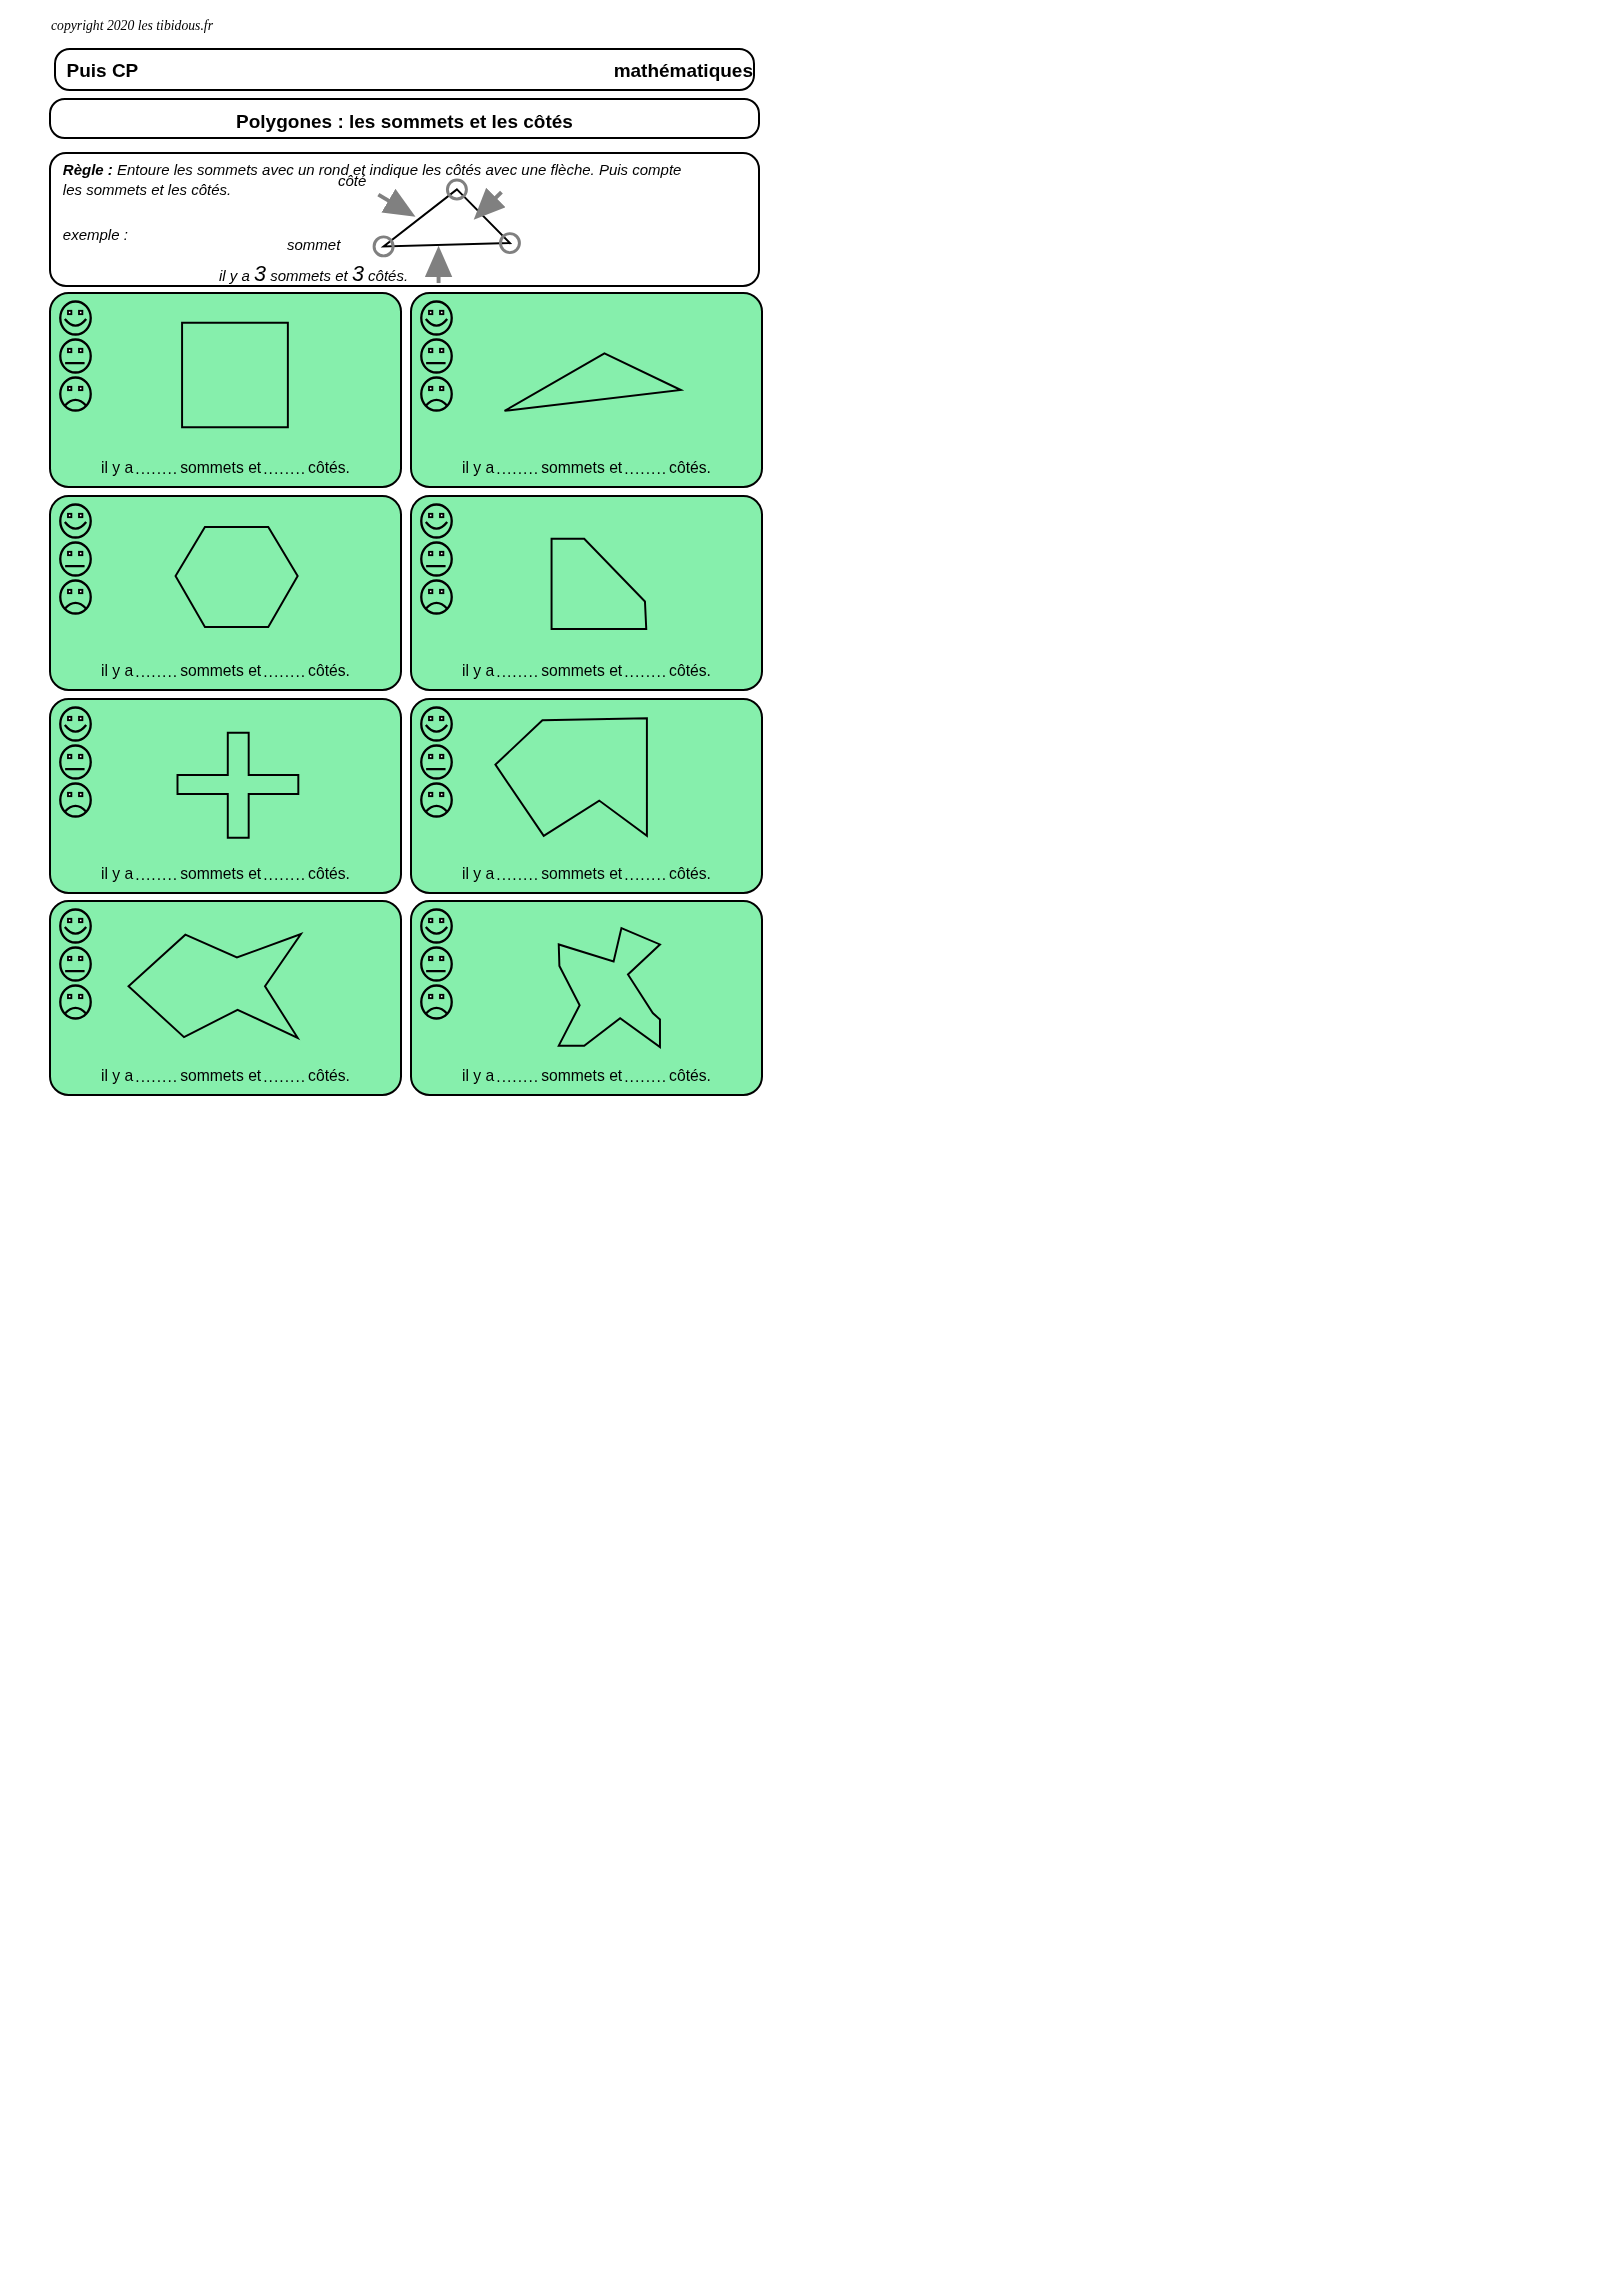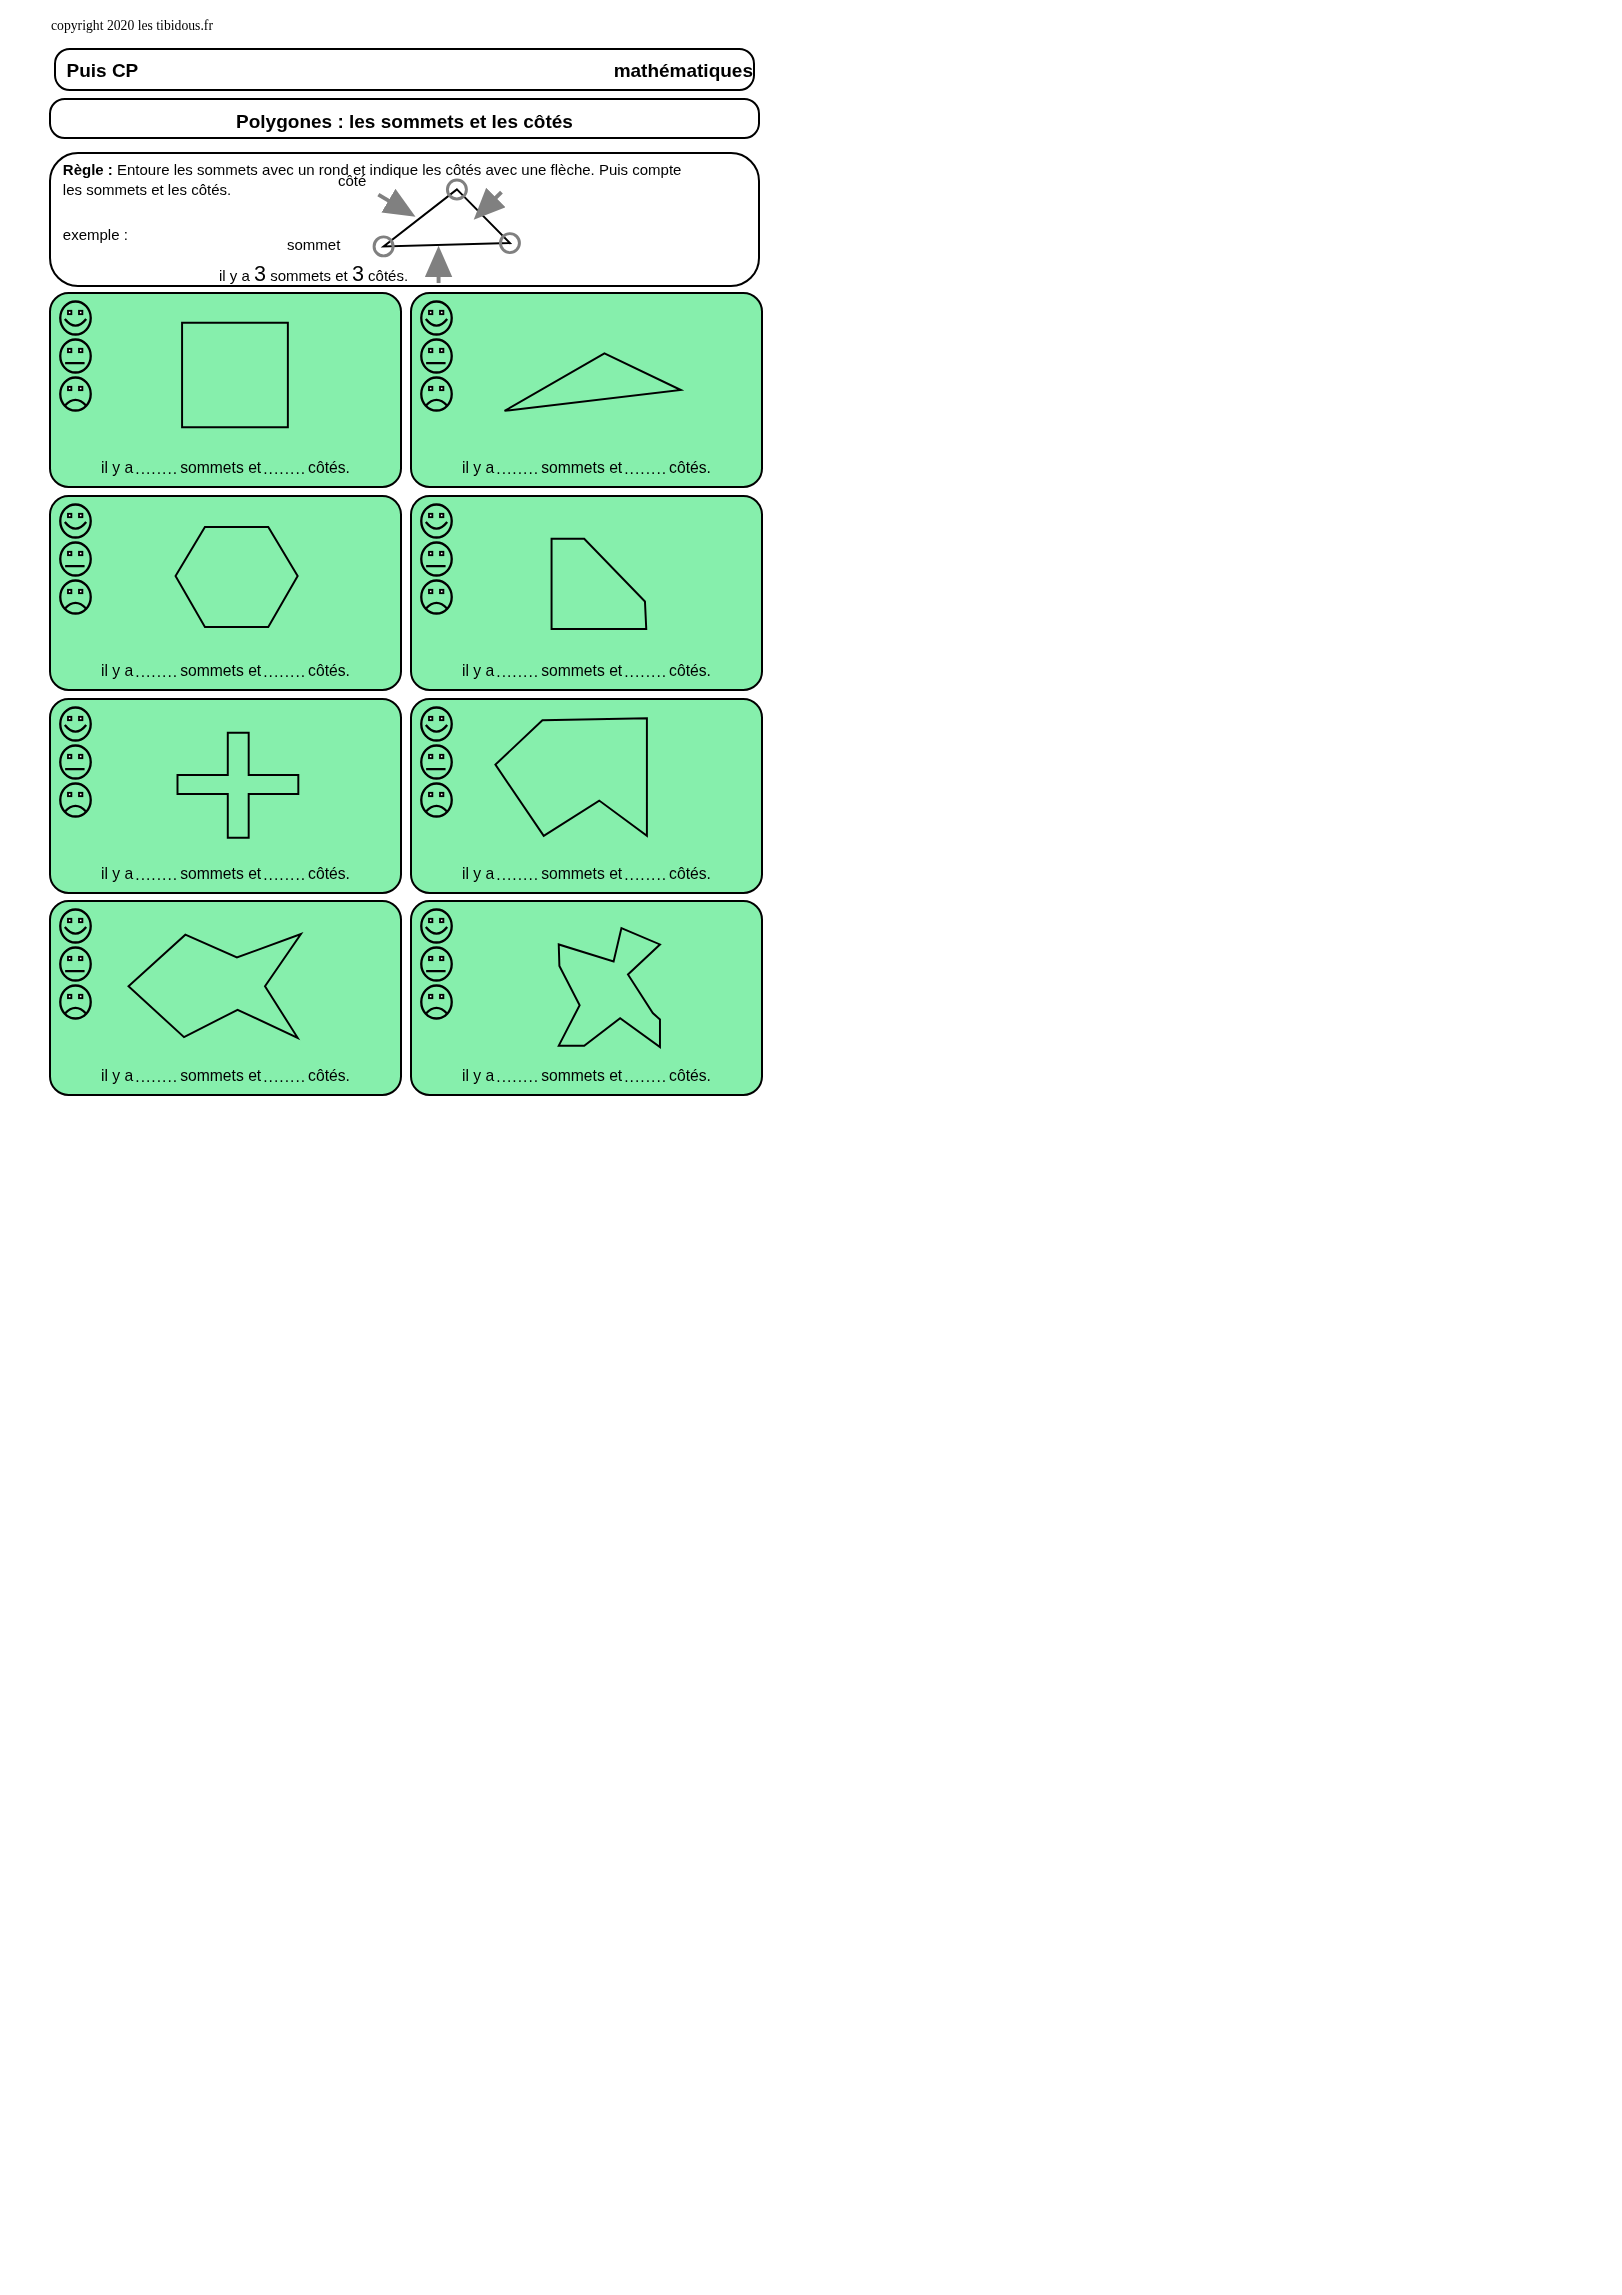--- a/index.html
+++ b/index.html
@@ -11,41 +11,42 @@
     background: #fff;
     font-family: "Liberation Sans", sans-serif;
     color: #000;
     overflow: hidden;
   }
   .copyright {
     position: absolute;
     left: 51px; top: 18.3px;
     font-family: "Liberation Serif", serif;
     font-size: 13.7px;
+    font-style: italic;
   }
   .box {
     position: absolute;
     border: 2px solid #000;
     background: #fff;
   }
   #header-box { left: 54px; top: 48px; width: 701px; height: 43px; border-radius: 15.7px; }
   #header-box .fiche {
     position: absolute; left: 10.5px; top: 0;
     line-height: 41px; font-size: 19px; font-weight: bold;
   }
   #header-box .subject {
     position: absolute; left: 0; right: 0; top: 0; text-align: right;
     line-height: 41px; font-size: 19px; font-weight: bold;
   }
   #title-box { left: 49px; top: 98px; width: 711px; height: 41px; border-radius: 15.7px; }
   #title-box .title {
     position: absolute; left: 0; right: 0; top: 0; text-align: center;
     line-height: 44px; font-size: 19px; font-weight: bold;
   }
-  #rule-box { left: 49px; top: 152px; width: 711px; height: 135px; border-radius: 29px; }
+  #rule-box { left: 49px; top: 152px; width: 711px; height: 135px; border-radius: 17px; font-style: italic; }
   .rule-text {
     position: absolute; left: 11.8px; top: 5.9px; width: 688px;
     font-size: 15px; line-height: 20px;
   }
   .example-label { position: absolute; left: 11.8px; top: 72px; font-size: 15px; }
   .example-svg { position: absolute; left: 0; top: 0; width: 711px; height: 135px; }
   .side-label   { position: absolute; left: 287px; top: 18.3px;  font-size: 15px; }
   .vertex-label { position: absolute; left: 236px; top: 82px; width: 84px; text-align: left; font-size: 15px; }
   .example-caption {
     position: absolute; left: 168px; top: 107px; width: 438px;

